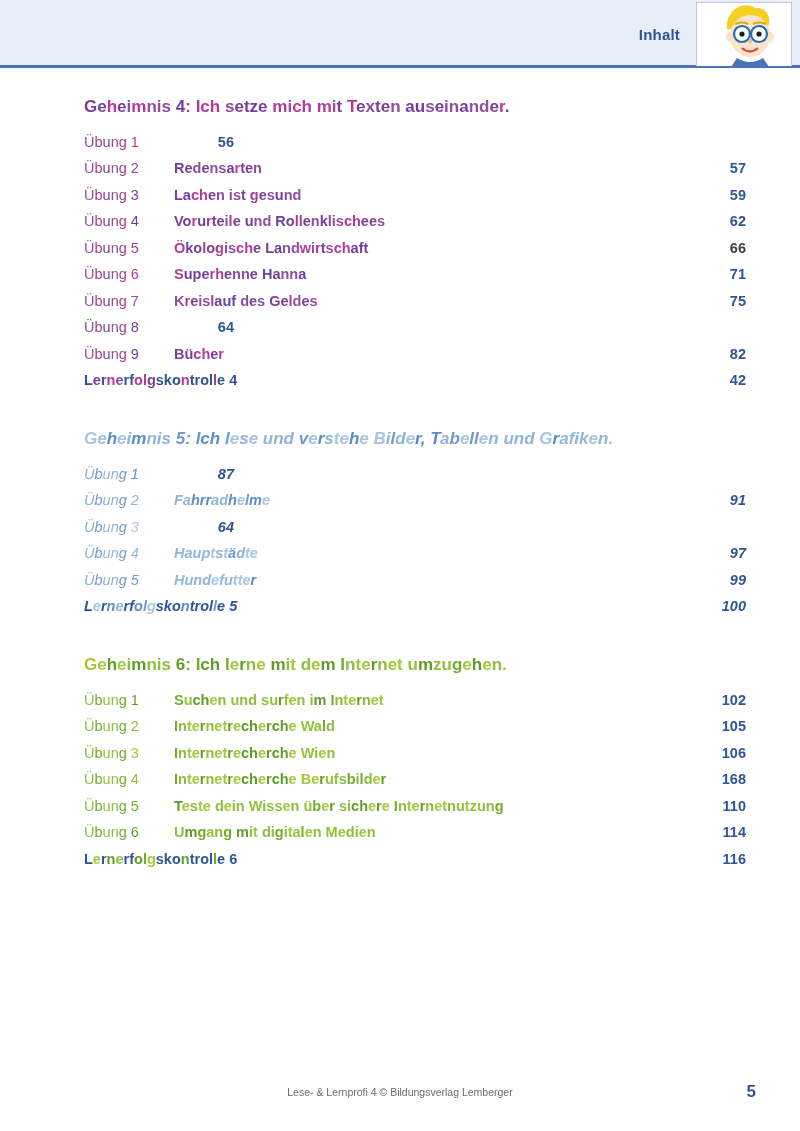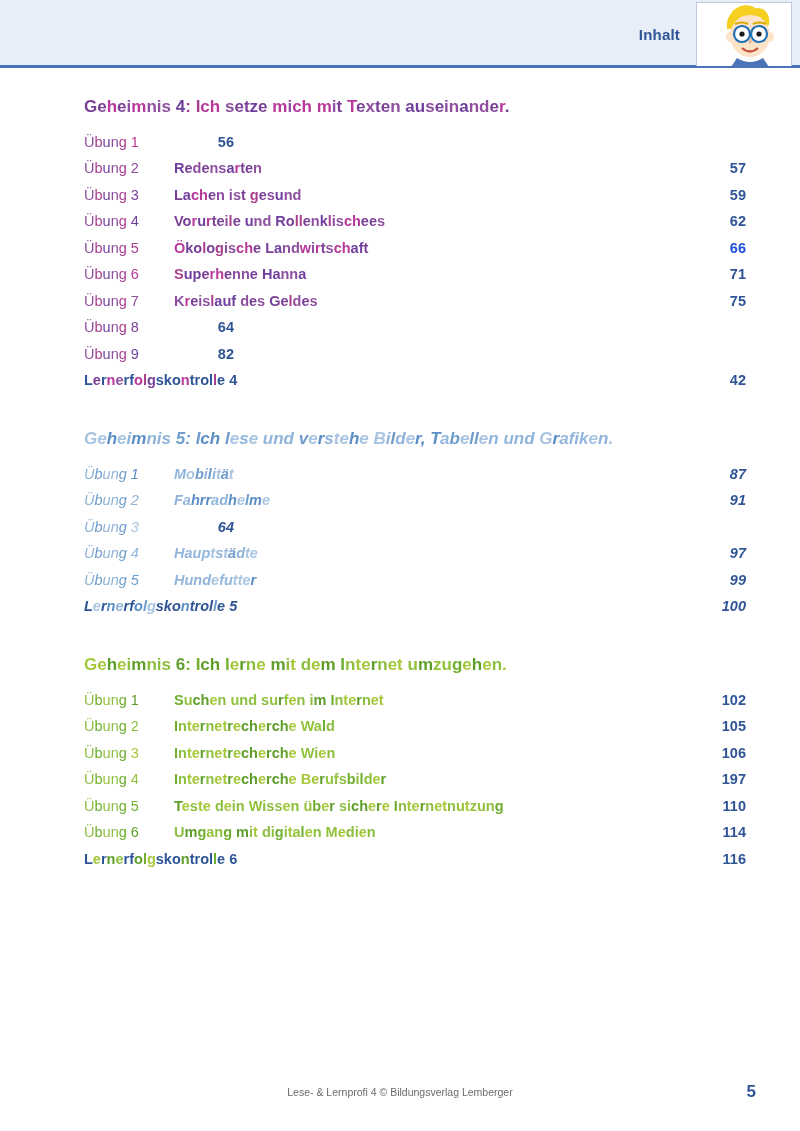--- a/index.html
+++ b/index.html
@@ -174,52 +174,52 @@
       <span class="toc-page" style="color: rgb(47, 85, 150);">59</span>
     </div>
     <div class="toc-row">
       <span class="toc-ueb"><span style="color:#8e4fa0">Ü</span><span style="color:#a83f8e">b</span><span style="color:#6f3f9e">u</span><span style="color:#8e4fa0">n</span><span style="color:#a83f8e">g</span> <span style="color:#6f3f9e">4</span></span>
       <span class="toc-label"><span style="color:#7a3f96">V</span><span style="color:#7a3f96">o</span><span style="color:#b8399a">r</span><span style="color:#6f3f9e">u</span><span style="color:#b8399a">r</span><span style="color:#7a3f96">t</span><span style="color:#7a3f96">e</span><span style="color:#8e4fa0">i</span><span style="color:#a83f8e">l</span><span style="color:#7a3f96">e</span> <span style="color:#6f3f9e">u</span><span style="color:#8e4fa0">n</span><span style="color:#8e4fa0">d</span> <span style="color:#6f3f9e">R</span><span style="color:#7a3f96">o</span><span style="color:#a83f8e">l</span><span style="color:#a83f8e">l</span><span style="color:#7a3f96">e</span><span style="color:#8e4fa0">n</span><span style="color:#6f3f9e">k</span><span style="color:#a83f8e">l</span><span style="color:#8e4fa0">i</span><span style="color:#8e4fa0">s</span><span style="color:#b8399a">c</span><span style="color:#b8399a">h</span><span style="color:#7a3f96">e</span><span style="color:#7a3f96">e</span><span style="color:#8e4fa0">s</span></span>
       <span class="toc-page" style="color: rgb(47, 85, 150);">62</span>
     </div>
     <div class="toc-row">
       <span class="toc-ueb"><span style="color:#8e4fa0">Ü</span><span style="color:#a83f8e">b</span><span style="color:#6f3f9e">u</span><span style="color:#8e4fa0">n</span><span style="color:#a83f8e">g</span> <span style="color:#a83f8e">5</span></span>
       <span class="toc-label"><span style="color:#b8399a">Ö</span><span style="color:#6f3f9e">k</span><span style="color:#7a3f96">o</span><span style="color:#a83f8e">l</span><span style="color:#7a3f96">o</span><span style="color:#a83f8e">g</span><span style="color:#8e4fa0">i</span><span style="color:#8e4fa0">s</span><span style="color:#b8399a">c</span><span style="color:#b8399a">h</span><span style="color:#7a3f96">e</span> <span style="color:#7a3f96">L</span><span style="color:#6f3f9e">a</span><span style="color:#8e4fa0">n</span><span style="color:#8e4fa0">d</span><span style="color:#b8399a">w</span><span style="color:#8e4fa0">i</span><span style="color:#b8399a">r</span><span style="color:#7a3f96">t</span><span style="color:#8e4fa0">s</span><span style="color:#b8399a">c</span><span style="color:#b8399a">h</span><span style="color:#6f3f9e">a</span><span style="color:#6f3f9e">f</span><span style="color:#7a3f96">t</span></span>
-      <span class="toc-page" style="color: #1d4ed8;">66</span>
+      <span class="toc-page" style="color: #404040;">66</span>
     </div>
     <div class="toc-row">
       <span class="toc-ueb"><span style="color:#8e4fa0">Ü</span><span style="color:#a83f8e">b</span><span style="color:#6f3f9e">u</span><span style="color:#8e4fa0">n</span><span style="color:#a83f8e">g</span> <span style="color:#b8399a">6</span></span>
       <span class="toc-label"><span style="color:#a83f8e">S</span><span style="color:#6f3f9e">u</span><span style="color:#6f3f9e">p</span><span style="color:#7a3f96">e</span><span style="color:#b8399a">r</span><span style="color:#b8399a">h</span><span style="color:#7a3f96">e</span><span style="color:#8e4fa0">n</span><span style="color:#8e4fa0">n</span><span style="color:#7a3f96">e</span> <span style="color:#6f3f9e">H</span><span style="color:#6f3f9e">a</span><span style="color:#8e4fa0">n</span><span style="color:#8e4fa0">n</span><span style="color:#6f3f9e">a</span></span>
       <span class="toc-page" style="color: rgb(47, 85, 150);">71</span>
     </div>
     <div class="toc-row">
       <span class="toc-ueb"><span style="color:#8e4fa0">Ü</span><span style="color:#a83f8e">b</span><span style="color:#6f3f9e">u</span><span style="color:#8e4fa0">n</span><span style="color:#a83f8e">g</span> <span style="color:#8e4fa0">7</span></span>
       <span class="toc-label"><span style="color:#8e4fa0">K</span><span style="color:#b8399a">r</span><span style="color:#7a3f96">e</span><span style="color:#8e4fa0">i</span><span style="color:#8e4fa0">s</span><span style="color:#a83f8e">l</span><span style="color:#6f3f9e">a</span><span style="color:#6f3f9e">u</span><span style="color:#6f3f9e">f</span> <span style="color:#8e4fa0">d</span><span style="color:#7a3f96">e</span><span style="color:#8e4fa0">s</span> <span style="color:#7a3f96">G</span><span style="color:#7a3f96">e</span><span style="color:#a83f8e">l</span><span style="color:#8e4fa0">d</span><span style="color:#7a3f96">e</span><span style="color:#8e4fa0">s</span></span>
       <span class="toc-page" style="color: rgb(47, 85, 150);">75</span>
     </div>
     <div class="toc-row">
       <span class="toc-ueb"><span style="color:#8e4fa0">Ü</span><span style="color:#a83f8e">b</span><span style="color:#6f3f9e">u</span><span style="color:#8e4fa0">n</span><span style="color:#a83f8e">g</span> <span style="color:#7a3f96">8</span></span>
       <span class="toc-page" style="color: rgb(47, 85, 150);">64</span>
     </div>
     <div class="toc-row">
       <span class="toc-ueb"><span style="color:#8e4fa0">Ü</span><span style="color:#a83f8e">b</span><span style="color:#6f3f9e">u</span><span style="color:#8e4fa0">n</span><span style="color:#a83f8e">g</span> <span style="color:#6f3f9e">9</span></span>
+      <span class="toc-label"><span style="color:#7a3f96">B</span><span style="color:#6f3f9e">ü</span><span style="color:#b8399a">c</span><span style="color:#b8399a">h</span><span style="color:#7a3f96">e</span><span style="color:#b8399a">r</span></span>
       <span class="toc-page" style="color: rgb(47, 85, 150);">82</span>
     </div>
     <div class="toc-row control">
       <span class="toc-label"><span style="color:#2f5596">L</span><span style="color:#7a3f96">e</span><span style="color:#2f5596">r</span><span style="color:#b8399a">n</span><span style="color:#8e4fa0">e</span><span style="color:#2f5596">r</span><span style="color:#2f5596">f</span><span style="color:#b8399a">o</span><span style="color:#a83f8e">l</span><span style="color:#7a3f96">g</span><span style="color:#2f5596">s</span><span style="color:#2f5596">k</span><span style="color:#2f5596">o</span><span style="color:#b8399a">n</span><span style="color:#2f5596">t</span><span style="color:#2f5596">r</span><span style="color:#2f5596">o</span><span style="color:#2f5596">l</span><span style="color:#a83f8e">l</span><span style="color:#2f5596">e</span> <span style="color:#2f5596">4</span></span>
       <span class="toc-page" style="color: rgb(47, 85, 150);">42</span>
     </div>
   </div>
 
   <div class="block sec2 section">
     <div class="section-title t2"><span style="color:#a8c4e2">G</span><span style="color:#a8c4e2">e</span><span style="color:#5b8ec4">h</span><span style="color:#a8c4e2">e</span><span style="color:#8fb3da">i</span><span style="color:#5b8ec4">m</span><span style="color:#8fb3da">n</span><span style="color:#8fb3da">i</span><span style="color:#8fb3da">s</span> <span style="color:#6f9ccb">5</span><span style="color:#6f9ccb">:</span> <span style="color:#6f9ccb">I</span><span style="color:#5b8ec4">c</span><span style="color:#5b8ec4">h</span> <span style="color:#6f9ccb">l</span><span style="color:#a8c4e2">e</span><span style="color:#8fb3da">s</span><span style="color:#a8c4e2">e</span> <span style="color:#93b6dd">u</span><span style="color:#8fb3da">n</span><span style="color:#8fb3da">d</span> <span style="color:#6f9ccb">v</span><span style="color:#a8c4e2">e</span><span style="color:#5b8ec4">r</span><span style="color:#8fb3da">s</span><span style="color:#a8c4e2">t</span><span style="color:#a8c4e2">e</span><span style="color:#5b8ec4">h</span><span style="color:#a8c4e2">e</span> <span style="color:#a8c4e2">B</span><span style="color:#8fb3da">i</span><span style="color:#6f9ccb">l</span><span style="color:#8fb3da">d</span><span style="color:#a8c4e2">e</span><span style="color:#5b8ec4">r</span><span style="color:#5b8ec4">,</span> <span style="color:#5b8ec4">T</span><span style="color:#93b6dd">a</span><span style="color:#6f9ccb">b</span><span style="color:#a8c4e2">e</span><span style="color:#6f9ccb">l</span><span style="color:#6f9ccb">l</span><span style="color:#a8c4e2">e</span><span style="color:#8fb3da">n</span> <span style="color:#93b6dd">u</span><span style="color:#8fb3da">n</span><span style="color:#8fb3da">d</span> <span style="color:#a8c4e2">G</span><span style="color:#5b8ec4">r</span><span style="color:#93b6dd">a</span><span style="color:#93b6dd">f</span><span style="color:#8fb3da">i</span><span style="color:#93b6dd">k</span><span style="color:#a8c4e2">e</span><span style="color:#8fb3da">n</span><span style="color:#a8c4e2">.</span></div>
 
     <div class="toc-row">
       <span class="toc-ueb"><span style="color:#8fb3da">Ü</span><span style="color:#6f9ccb">b</span><span style="color:#93b6dd">u</span><span style="color:#8fb3da">n</span><span style="color:#6f9ccb">g</span> <span style="color:#5b8ec4">1</span></span>
-      <span class="toc-label"><span style="color:#93b6dd">M</span><span style="color:#a8c4e2">o</span><span style="color:#6f9ccb">b</span><span style="color:#8fb3da">i</span><span style="color:#6f9ccb">l</span><span style="color:#8fb3da">i</span><span style="color:#a8c4e2">t</span><span style="color:#6f9ccb">ä</span><span style="color:#a8c4e2">t</span></span>
       <span class="toc-page" style="color: rgb(47, 85, 150);">87</span>
     </div>
     <div class="toc-row">
       <span class="toc-ueb"><span style="color:#8fb3da">Ü</span><span style="color:#6f9ccb">b</span><span style="color:#93b6dd">u</span><span style="color:#8fb3da">n</span><span style="color:#6f9ccb">g</span> <span style="color:#8fb3da">2</span></span>
       <span class="toc-label"><span style="color:#8fb3da">F</span><span style="color:#93b6dd">a</span><span style="color:#5b8ec4">h</span><span style="color:#5b8ec4">r</span><span style="color:#5b8ec4">r</span><span style="color:#93b6dd">a</span><span style="color:#8fb3da">d</span><span style="color:#5b8ec4">h</span><span style="color:#a8c4e2">e</span><span style="color:#6f9ccb">l</span><span style="color:#5b8ec4">m</span><span style="color:#a8c4e2">e</span></span>
       <span class="toc-page" style="color: rgb(47, 85, 150);">91</span>
     </div>
     <div class="toc-row">
       <span class="toc-ueb"><span style="color:#8fb3da">Ü</span><span style="color:#6f9ccb">b</span><span style="color:#93b6dd">u</span><span style="color:#8fb3da">n</span><span style="color:#6f9ccb">g</span> <span style="color:#a8c4e2">3</span></span>
       <span class="toc-page" style="color: rgb(47, 85, 150);">64</span>
@@ -254,21 +254,21 @@
       <span class="toc-page" style="color: rgb(47, 85, 150);">105</span>
     </div>
     <div class="toc-row">
       <span class="toc-ueb"><span style="color:#8cbf3f">Ü</span><span style="color:#6fae2e">b</span><span style="color:#93c23c">u</span><span style="color:#8cbf3f">n</span><span style="color:#6fae2e">g</span> <span style="color:#a5c83b">3</span></span>
       <span class="toc-label"><span style="color:#6fae2e">I</span><span style="color:#8cbf3f">n</span><span style="color:#a5c83b">t</span><span style="color:#a5c83b">e</span><span style="color:#5f9e2a">r</span><span style="color:#8cbf3f">n</span><span style="color:#a5c83b">e</span><span style="color:#a5c83b">t</span><span style="color:#5f9e2a">r</span><span style="color:#a5c83b">e</span><span style="color:#5f9e2a">c</span><span style="color:#5f9e2a">h</span><span style="color:#a5c83b">e</span><span style="color:#5f9e2a">r</span><span style="color:#5f9e2a">c</span><span style="color:#5f9e2a">h</span><span style="color:#a5c83b">e</span> <span style="color:#93c23c">W</span><span style="color:#8cbf3f">i</span><span style="color:#a5c83b">e</span><span style="color:#8cbf3f">n</span></span>
       <span class="toc-page" style="color: rgb(47, 85, 150);">106</span>
     </div>
     <div class="toc-row">
       <span class="toc-ueb"><span style="color:#8cbf3f">Ü</span><span style="color:#6fae2e">b</span><span style="color:#93c23c">u</span><span style="color:#8cbf3f">n</span><span style="color:#6fae2e">g</span> <span style="color:#93c23c">4</span></span>
       <span class="toc-label"><span style="color:#6fae2e">I</span><span style="color:#8cbf3f">n</span><span style="color:#a5c83b">t</span><span style="color:#a5c83b">e</span><span style="color:#5f9e2a">r</span><span style="color:#8cbf3f">n</span><span style="color:#a5c83b">e</span><span style="color:#a5c83b">t</span><span style="color:#5f9e2a">r</span><span style="color:#a5c83b">e</span><span style="color:#5f9e2a">c</span><span style="color:#5f9e2a">h</span><span style="color:#a5c83b">e</span><span style="color:#5f9e2a">r</span><span style="color:#5f9e2a">c</span><span style="color:#5f9e2a">h</span><span style="color:#a5c83b">e</span> <span style="color:#a5c83b">B</span><span style="color:#a5c83b">e</span><span style="color:#5f9e2a">r</span><span style="color:#93c23c">u</span><span style="color:#93c23c">f</span><span style="color:#8cbf3f">s</span><span style="color:#6fae2e">b</span><span style="color:#8cbf3f">i</span><span style="color:#6fae2e">l</span><span style="color:#8cbf3f">d</span><span style="color:#a5c83b">e</span><span style="color:#5f9e2a">r</span></span>
-      <span class="toc-page" style="color: rgb(47, 85, 150);">197</span>
+      <span class="toc-page" style="color: rgb(47, 85, 150);">168</span>
     </div>
     <div class="toc-row">
       <span class="toc-ueb"><span style="color:#8cbf3f">Ü</span><span style="color:#6fae2e">b</span><span style="color:#93c23c">u</span><span style="color:#8cbf3f">n</span><span style="color:#6fae2e">g</span> <span style="color:#6fae2e">5</span></span>
       <span class="toc-label"><span style="color:#5f9e2a">T</span><span style="color:#a5c83b">e</span><span style="color:#8cbf3f">s</span><span style="color:#a5c83b">t</span><span style="color:#a5c83b">e</span> <span style="color:#8cbf3f">d</span><span style="color:#a5c83b">e</span><span style="color:#8cbf3f">i</span><span style="color:#8cbf3f">n</span> <span style="color:#93c23c">W</span><span style="color:#8cbf3f">i</span><span style="color:#8cbf3f">s</span><span style="color:#8cbf3f">s</span><span style="color:#a5c83b">e</span><span style="color:#8cbf3f">n</span> <span style="color:#93c23c">ü</span><span style="color:#6fae2e">b</span><span style="color:#a5c83b">e</span><span style="color:#5f9e2a">r</span> <span style="color:#8cbf3f">s</span><span style="color:#8cbf3f">i</span><span style="color:#5f9e2a">c</span><span style="color:#5f9e2a">h</span><span style="color:#a5c83b">e</span><span style="color:#5f9e2a">r</span><span style="color:#a5c83b">e</span> <span style="color:#6fae2e">I</span><span style="color:#8cbf3f">n</span><span style="color:#a5c83b">t</span><span style="color:#a5c83b">e</span><span style="color:#5f9e2a">r</span><span style="color:#8cbf3f">n</span><span style="color:#a5c83b">e</span><span style="color:#a5c83b">t</span><span style="color:#8cbf3f">n</span><span style="color:#93c23c">u</span><span style="color:#a5c83b">t</span><span style="color:#93c23c">z</span><span style="color:#93c23c">u</span><span style="color:#8cbf3f">n</span><span style="color:#6fae2e">g</span></span>
       <span class="toc-page" style="color: rgb(47, 85, 150);">110</span>
     </div>
     <div class="toc-row">
       <span class="toc-ueb"><span style="color:#8cbf3f">Ü</span><span style="color:#6fae2e">b</span><span style="color:#93c23c">u</span><span style="color:#8cbf3f">n</span><span style="color:#6fae2e">g</span> <span style="color:#5f9e2a">6</span></span>
       <span class="toc-label"><span style="color:#8cbf3f">U</span><span style="color:#5f9e2a">m</span><span style="color:#6fae2e">g</span><span style="color:#93c23c">a</span><span style="color:#8cbf3f">n</span><span style="color:#6fae2e">g</span> <span style="color:#5f9e2a">m</span><span style="color:#8cbf3f">i</span><span style="color:#a5c83b">t</span> <span style="color:#8cbf3f">d</span><span style="color:#8cbf3f">i</span><span style="color:#6fae2e">g</span><span style="color:#8cbf3f">i</span><span style="color:#a5c83b">t</span><span style="color:#93c23c">a</span><span style="color:#6fae2e">l</span><span style="color:#a5c83b">e</span><span style="color:#8cbf3f">n</span> <span style="color:#93c23c">M</span><span style="color:#a5c83b">e</span><span style="color:#8cbf3f">d</span><span style="color:#8cbf3f">i</span><span style="color:#a5c83b">e</span><span style="color:#8cbf3f">n</span></span>
       <span class="toc-page" style="color: rgb(47, 85, 150);">114</span>

